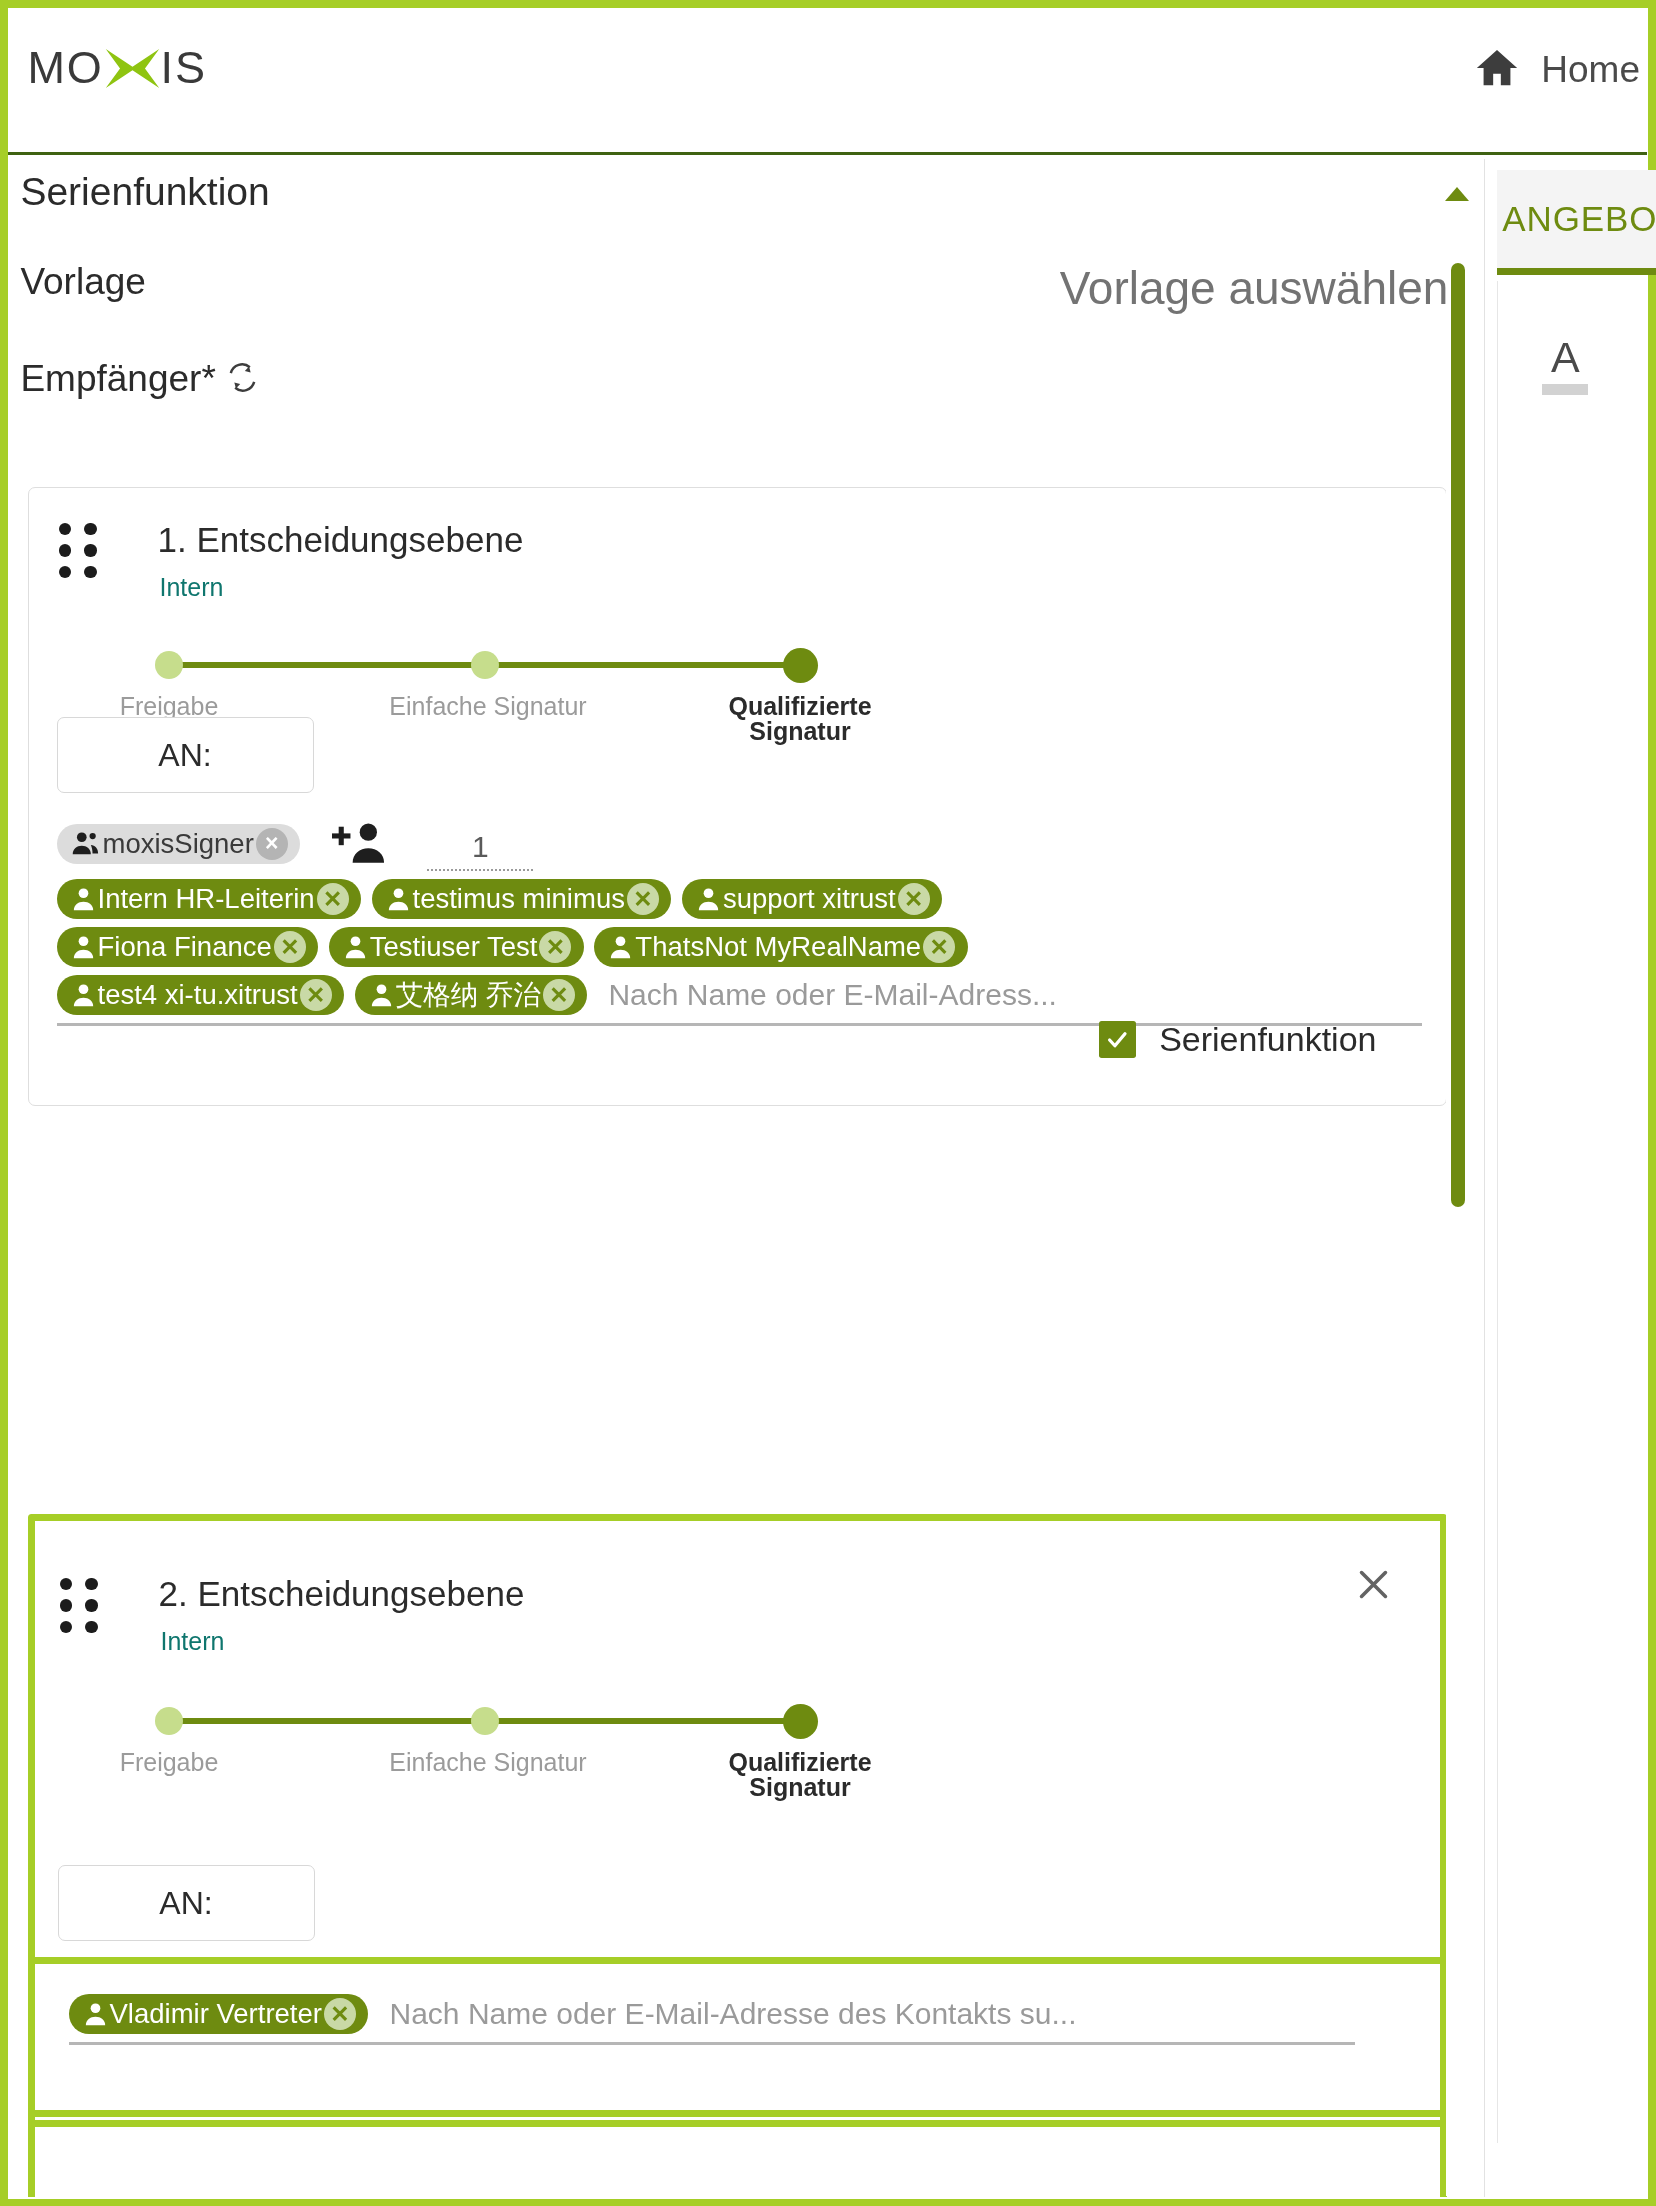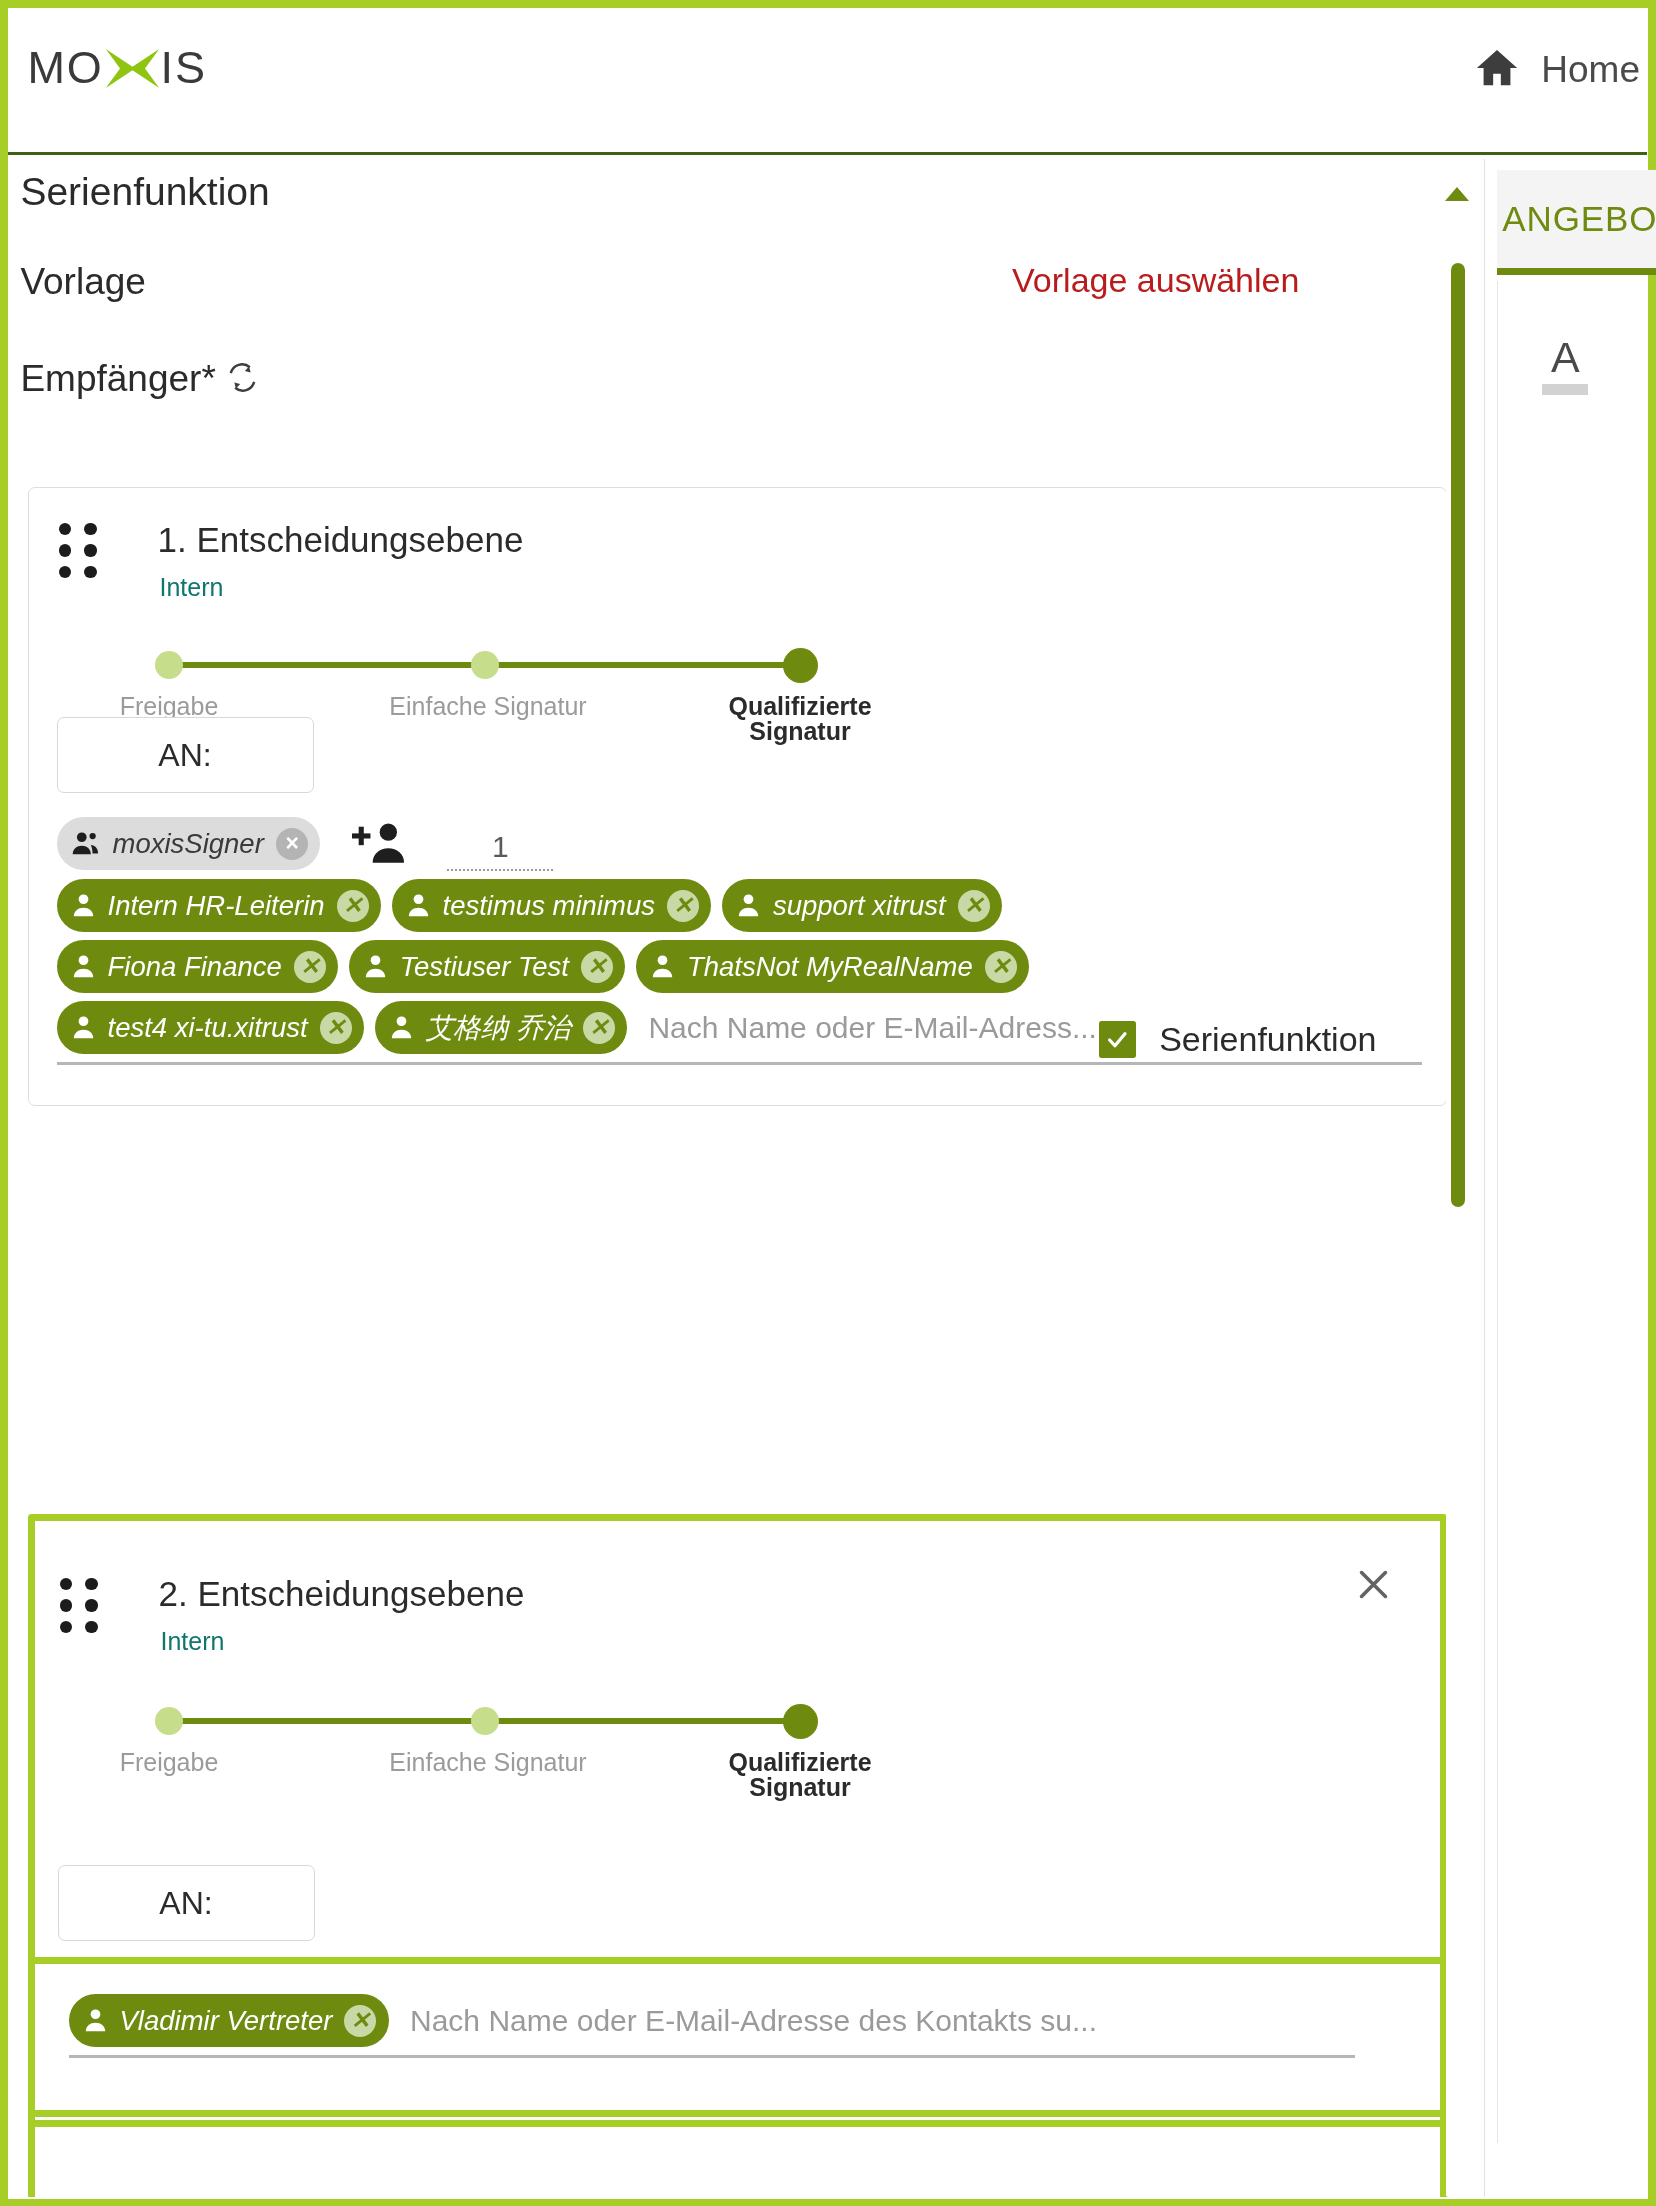--- a/index.html
+++ b/index.html
@@ -47,22 +47,22 @@
   .panel-title {
     position: absolute; left: 12.4px; top: 10.6px;
     font-size: 39px; color: #2b2b2b; font-weight: 400;
   }
   .row-vorlage {
     position: absolute; left: 12.4px; top: 102px;
     width: 1428px; height: 50px;
   }
   .row-vorlage .lbl { font-size: 37px; color: #2b2b2b; float: left; }
   .row-vorlage .lnk {
-    float: right; margin-right: 149px;
-    font-size: 34px; color: #b91c1c; cursor: pointer;
+    float: right; 
+    font-size: 46px; color: #737373; cursor: pointer;
   }
   .row-empf {
     position: absolute; left: 12.4px; top: 199px;
     display: flex; align-items: center; gap: 8.9px;
   }
   .row-empf .lbl { font-size: 37px; color: #2b2b2b; }
 
   
   .level-card {
     position: absolute;
@@ -127,26 +127,25 @@
     border: 1.8px solid #d8d8d8; border-radius: 7px;
     background: #ffffff; cursor: pointer;
     display: flex; align-items: center; justify-content: center;
     font-size: 32px; color: #2b2b2b;
   }
 
   
   .chips-area { position: absolute; left: 28px; }
   .chip-row { display: flex; align-items: center; gap: 10.6px; margin-bottom: 8px; flex-wrap: nowrap; }
   .chip {
-    display: inline-flex; align-items: center; gap: 12px;
-    height: 53px; padding: 0 12.4px 0 14px;
+    display: inline-flex; align-items: center; gap: 2px;
+    height: 40px; padding: 0 12.4px 0 14px;
     border-radius: 30px; background: #6e8b10;
     color: #ffffff; font-size: 27.5px; white-space: nowrap;
     cursor: pointer;
-    font-style: italic;
   }
   .chip.group { background: #dcdcdc; color: #3a3a3a; }
   .chip .ico { display: inline-flex; }
   .chip .x {
     width: 32px; height: 32px; border-radius: 50%;
     background: #c9d9a6; color: #6e8b10;
     display: inline-flex; align-items: center; justify-content: center;
     font-size: 23px; font-weight: 700; cursor: pointer;
   }
   .chip.group .x { background: #b4b4b4; color: #ffffff; }

